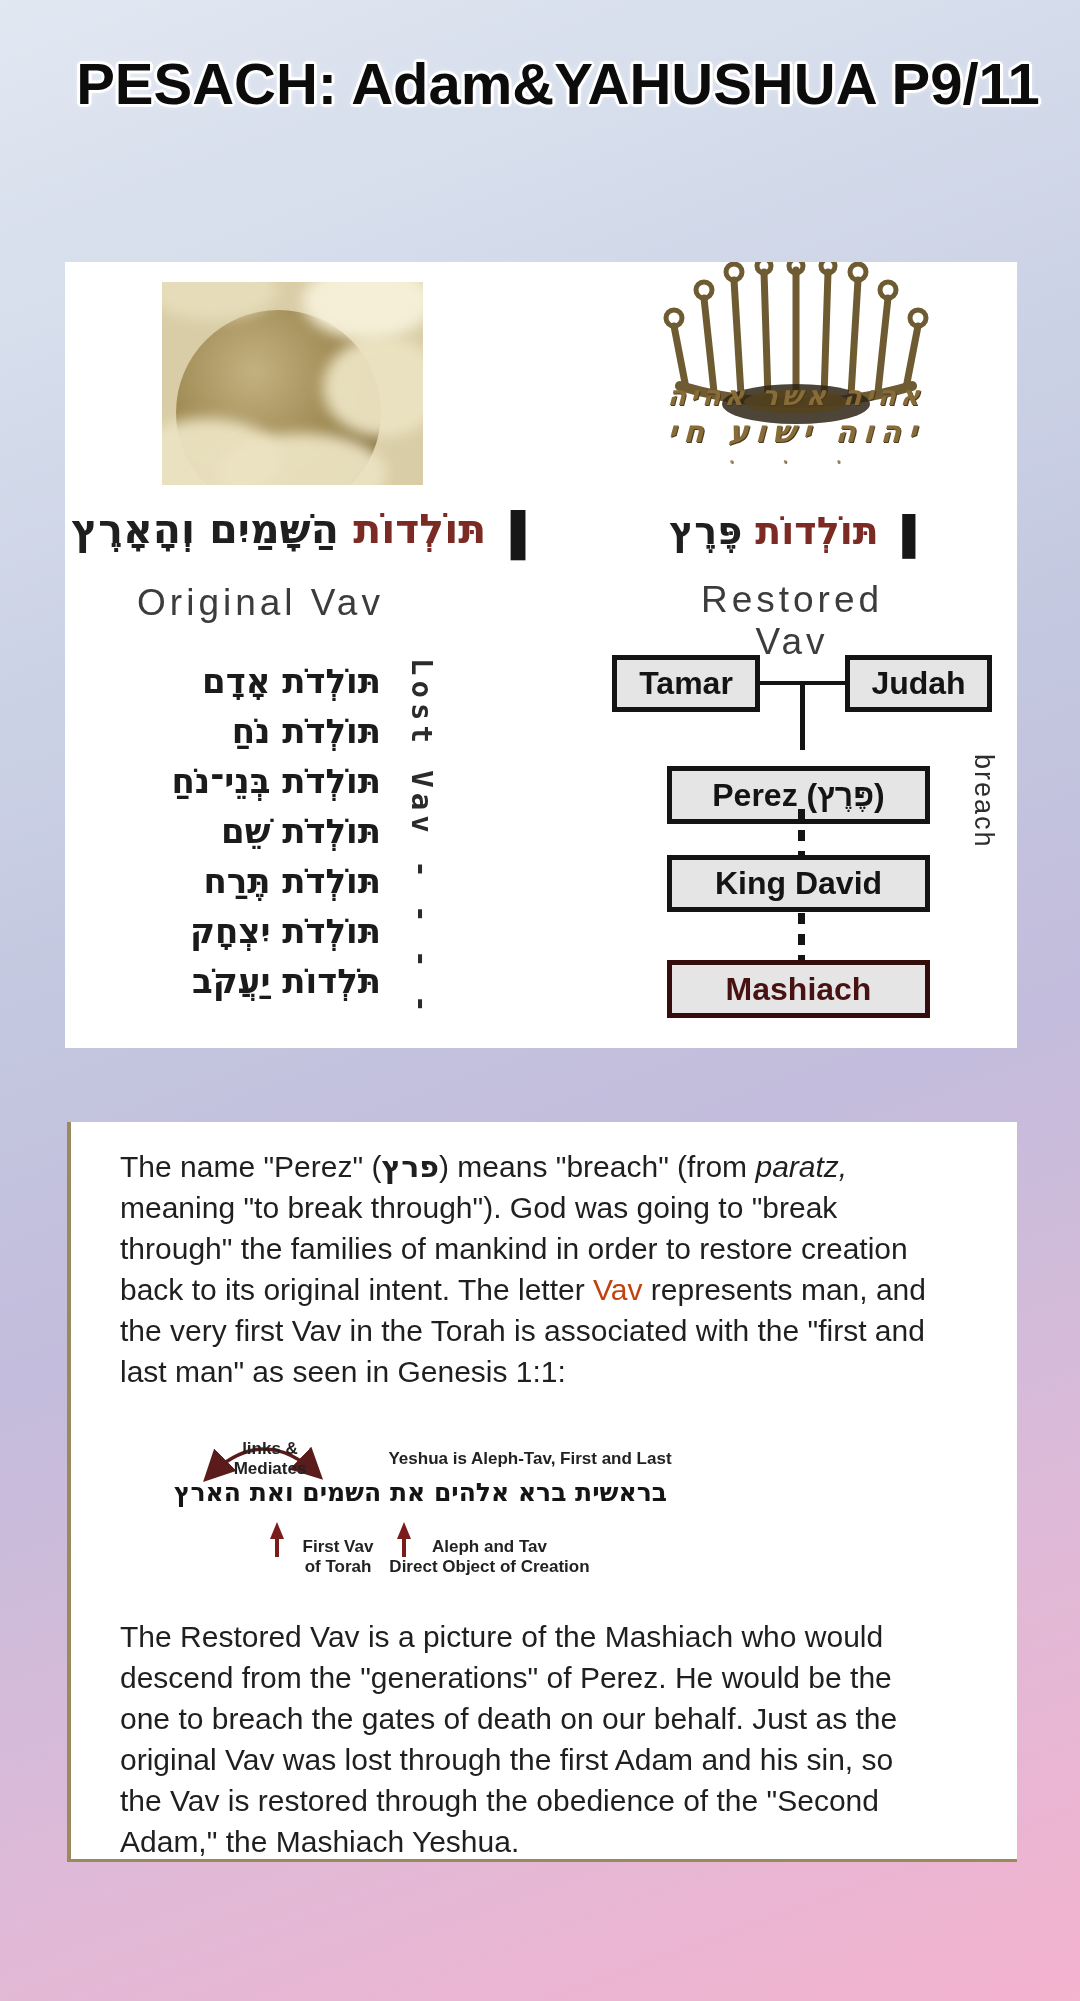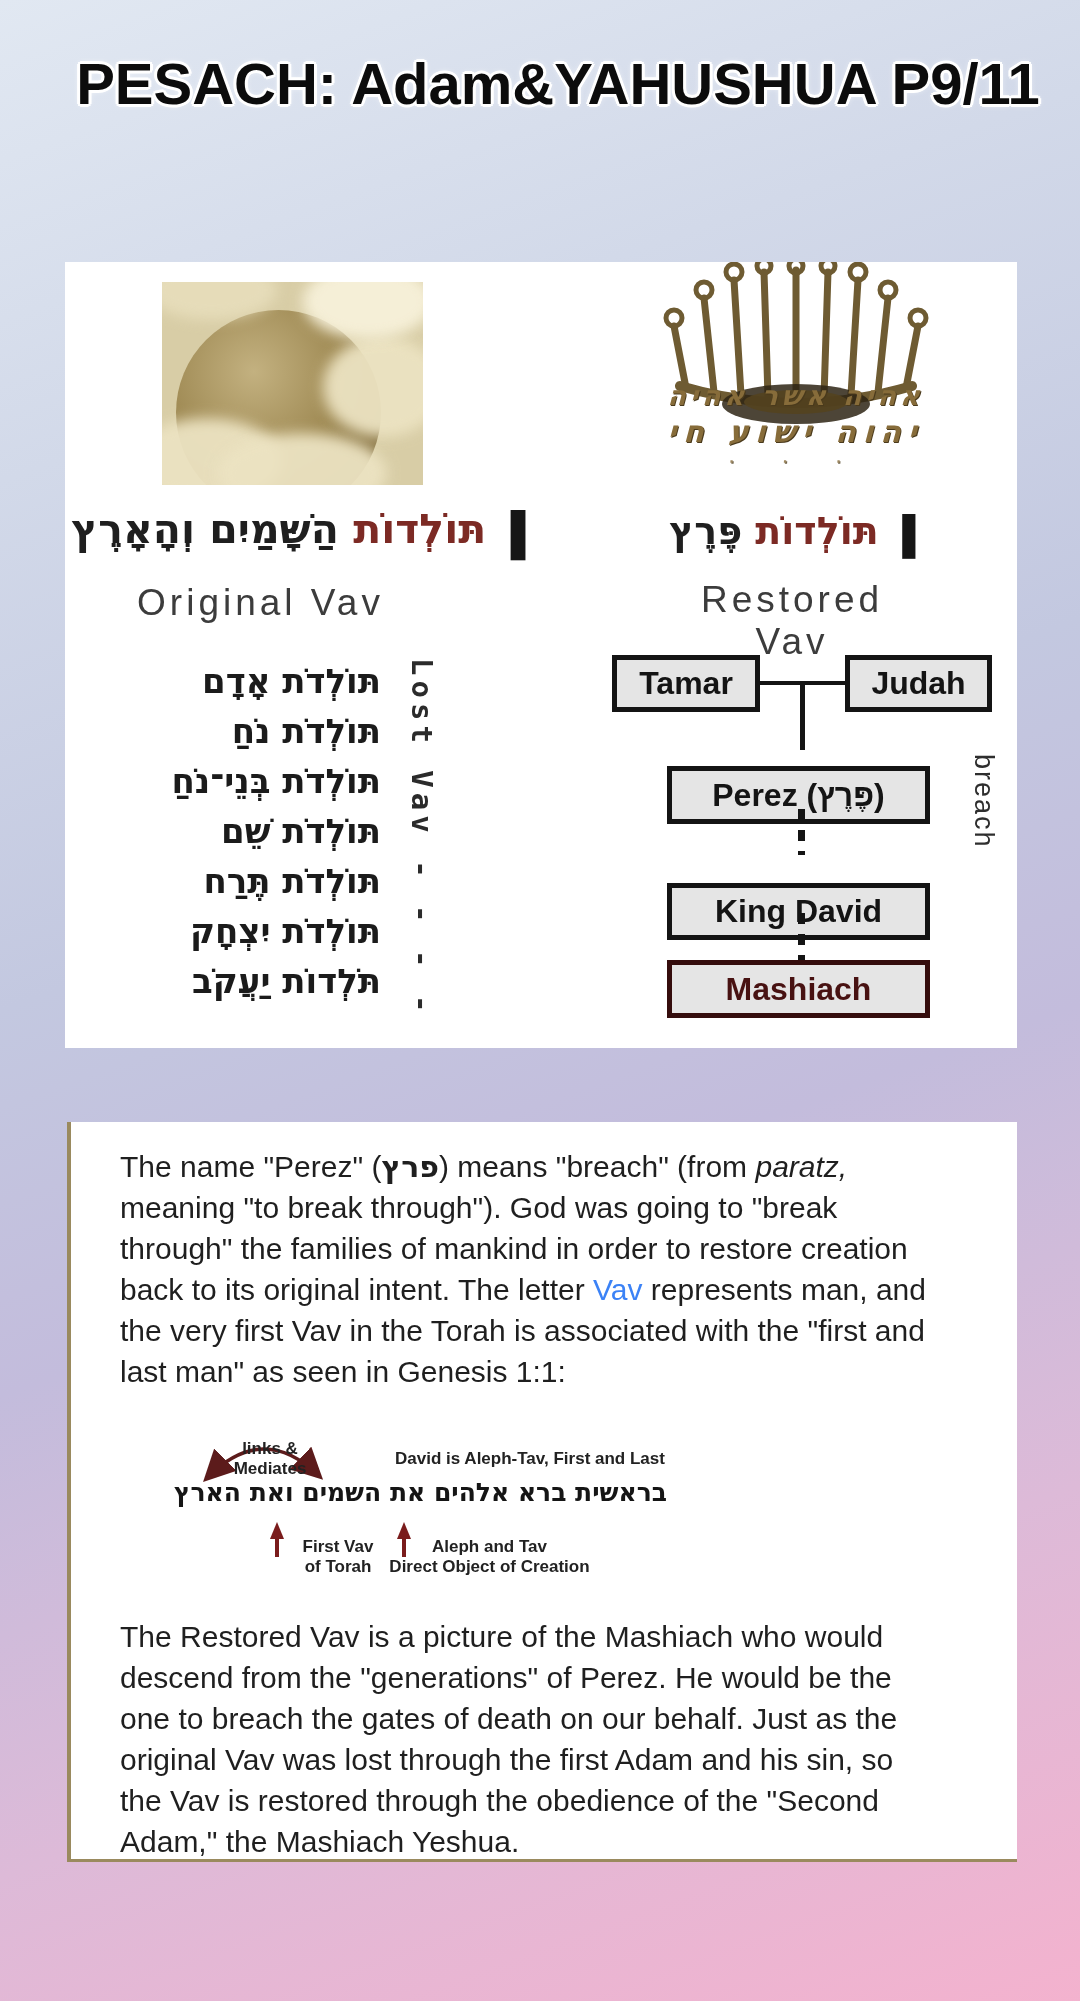--- a/index.html
+++ b/index.html
@@ -65,36 +65,36 @@
   .lostvav{position:absolute; left:340px; top:396px; writing-mode:vertical-rl;
     font-family:"DejaVu Sans Mono",monospace; font-size:29px; font-weight:700;
     letter-spacing:5px; color:#2b2b2b;}
   
   .tbox{position:absolute; box-sizing:border-box; border:5px solid #141414; background:#e5e5e5;
     display:flex; align-items:center; justify-content:center; font-weight:700; font-size:32px;
     color:#141414; font-family:"Liberation Sans","DejaVu Sans",sans-serif; white-space:nowrap;}
   .t-tamar{left:547px; top:393px; width:148px; height:57px;}
   .t-judah{left:780px; top:393px; width:147px; height:57px;}
   .t-perez{left:602px; top:504px; width:263px; height:58px;}
-  .t-david{left:602px; top:593px; width:263px; height:57px;margin-top:28px;}
+  .t-david{left:602px; top:593px; width:263px; height:57px;}
   .t-mash {left:602px; top:698px; width:263px; height:58px; border-color:#350d0d; color:#481212;}
   .hline{position:absolute; left:695px; top:419px; width:85px; height:4px; background:#141414;}
   .vline{position:absolute; left:735px; top:419px; width:5px; height:69px; background:#141414;}
   .dotline{position:absolute; left:733px; width:7px;
     background:repeating-linear-gradient(to bottom,#141414 0 11px,transparent 11px 21px);}
   .dot1{top:547px; height:46px;}
   .dot2{top:651px; height:47px;}
   .breach{position:absolute; left:903px; top:492px; writing-mode:vertical-rl;
     font-size:27px; color:#2e2e2e; letter-spacing:2px; font-weight:500;}
   
   .para{width:806px; font-size:30px; line-height:41px; color:#1f1f1f; margin:0;}
   .para2{margin-top:24px;}
   .heb-inline{font-family:"DejaVu Sans",sans-serif; font-weight:700;}
   .it{font-style:italic;}
-  .red{color:#3b82f6;}
+  .red{color:#c2410c;}
   
   .diagram{position:relative; margin-top:28px; width:820px; height:172px;}
   .diagram .note{position:absolute; font-size:17px; font-weight:700; line-height:20px;
     color:#222; text-align:center;}
   .links-note{left:95px; top:19px; width:110px;}
   .yeshua-note{left:255px; top:29px; width:310px;}
   .verse{position:absolute; left:18px; top:58px; width:565px; text-align:center; direction:rtl;
     font-family:"DejaVu Sans",sans-serif; font-size:25px; font-weight:600; color:#151515; white-space:nowrap;}
   .first-vav-label{left:168px; top:117px; width:100px;}
   .aleph-label{left:262px; top:117px; width:215px;}
@@ -205,21 +205,21 @@
         </g>
         <g>
           <line x1="284" y1="137" x2="284" y2="117" stroke="#7a1c1c" stroke-width="4"></line>
           <path d="M277,119 L291,119 L284,102 z" fill="#7a1c1c"></path>
         </g>
       </svg>
       <div class="note links-note">
         <div>links &amp;</div>
         <div>Mediates</div>
       </div>
-      <div class="note yeshua-note">David is Aleph-Tav, First and Last</div>
+      <div class="note yeshua-note">Yeshua is Aleph-Tav, First and Last</div>
       <div class="verse">בראשית ברא אלהים את השמים ואת הארץ</div>
       <div class="note first-vav-label">
         <div>First Vav</div>
         <div>of Torah</div>
       </div>
       <div class="note aleph-label">
         <div>Aleph and Tav</div>
         <div>Direct Object of Creation</div>
       </div>
     </div>

